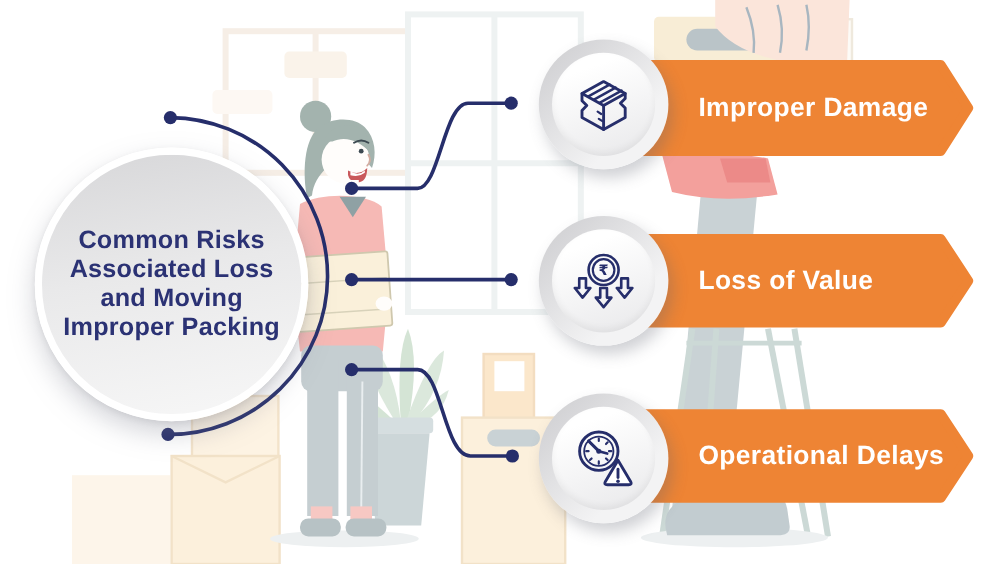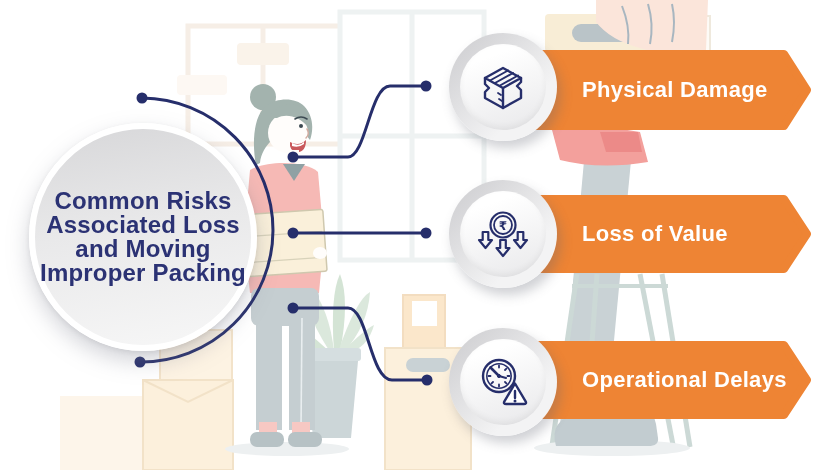--- a/index.html
+++ b/index.html
@@ -9,21 +9,21 @@
 
   
   .big-circle{
     position:absolute;left:29px;top:123px;width:216px;height:216px;
     border:6px solid #fff;border-radius:50%;
     background:linear-gradient(170deg,#d7d7d9 0%,#e9e9ea 45%,#f7f7f7 100%);
     box-shadow:0 10px 22px rgba(125,130,142,.35),0 2px 5px rgba(0,0,0,.08);
     display:flex;align-items:center;justify-content:center;text-align:center;
   }
   .big-circle .title{
-    color:#2b3274;font-weight:700;font-size:24px;line-height:24px;letter-spacing:.2px;
+    color:#2b3274;font-weight:700;font-size:21px;line-height:24px;letter-spacing:.2px;
   }
   .big-circle .title span{display:block;}
 
   
   .badge{
     position:absolute;width:108px;height:108px;border-radius:50%;
     background:linear-gradient(135deg,#cbcbce 0%,#f3f3f4 70%);
     box-shadow:4px 7px 12px rgba(95,100,112,.30);
     display:flex;align-items:center;justify-content:center;
   }
@@ -217,17 +217,17 @@
           <path d="M24 22 L31 24" stroke-width="2.2"></path>
           <circle cx="24" cy="22" r="1.6" fill="#262e6b"></circle>
           <path d="M40 29.5 L50.6 47.4 Q52 50 48.8 50 L31.2 50 Q28 50 29.4 47.4 Z" fill="#ffffff" stroke-width="2.4"></path>
           <path d="M40 37 V44" stroke-width="2.4"></path>
           <circle cx="40" cy="47" r="1.5" fill="#262e6b" stroke="none"></circle>
         </g>
       </svg>
     </div>
   </div>
 
-  <div class="banner-label bl1">Physical Damage</div>
+  <div class="banner-label bl1">Improper Damage</div>
   <div class="banner-label bl2">Loss of Value</div>
   <div class="banner-label bl3">Operational Delays</div>
 
 </div>
 
 </body></html>

